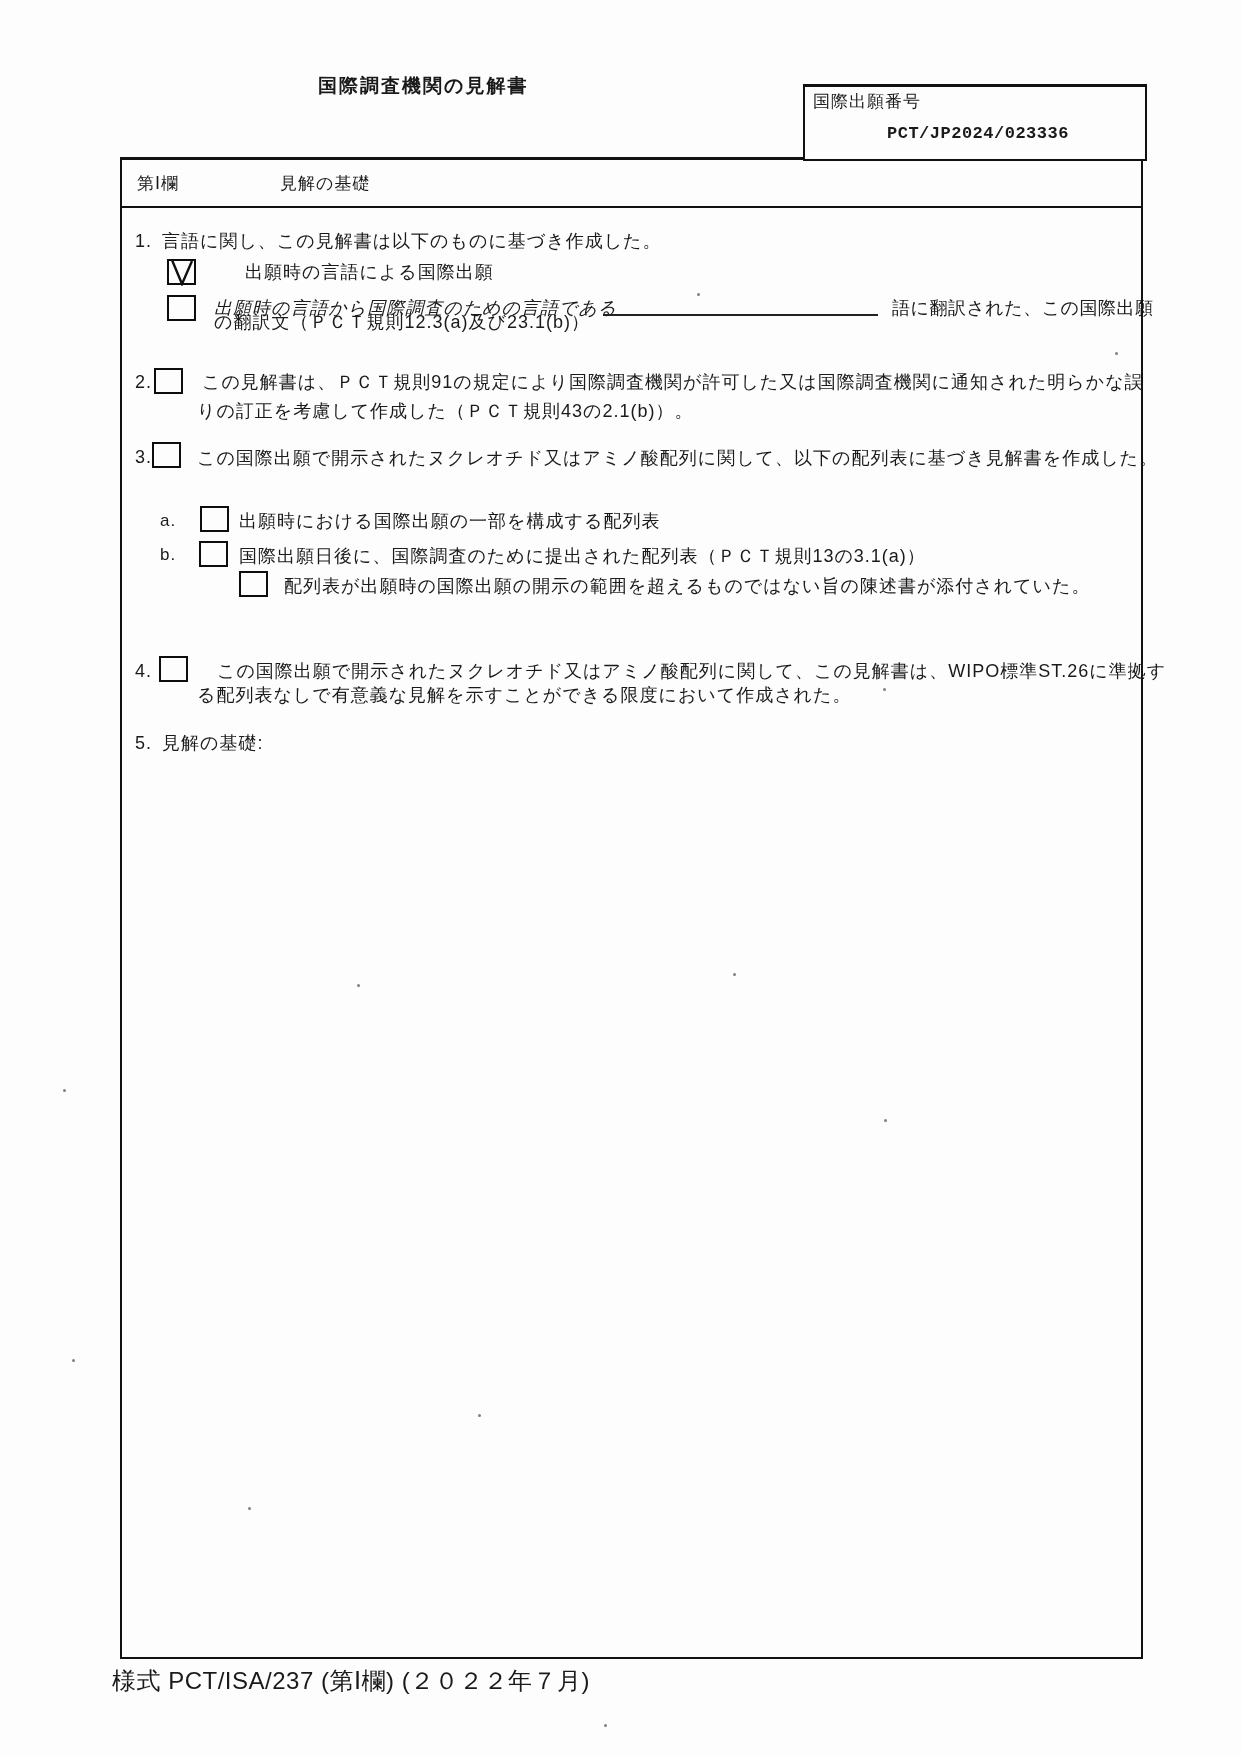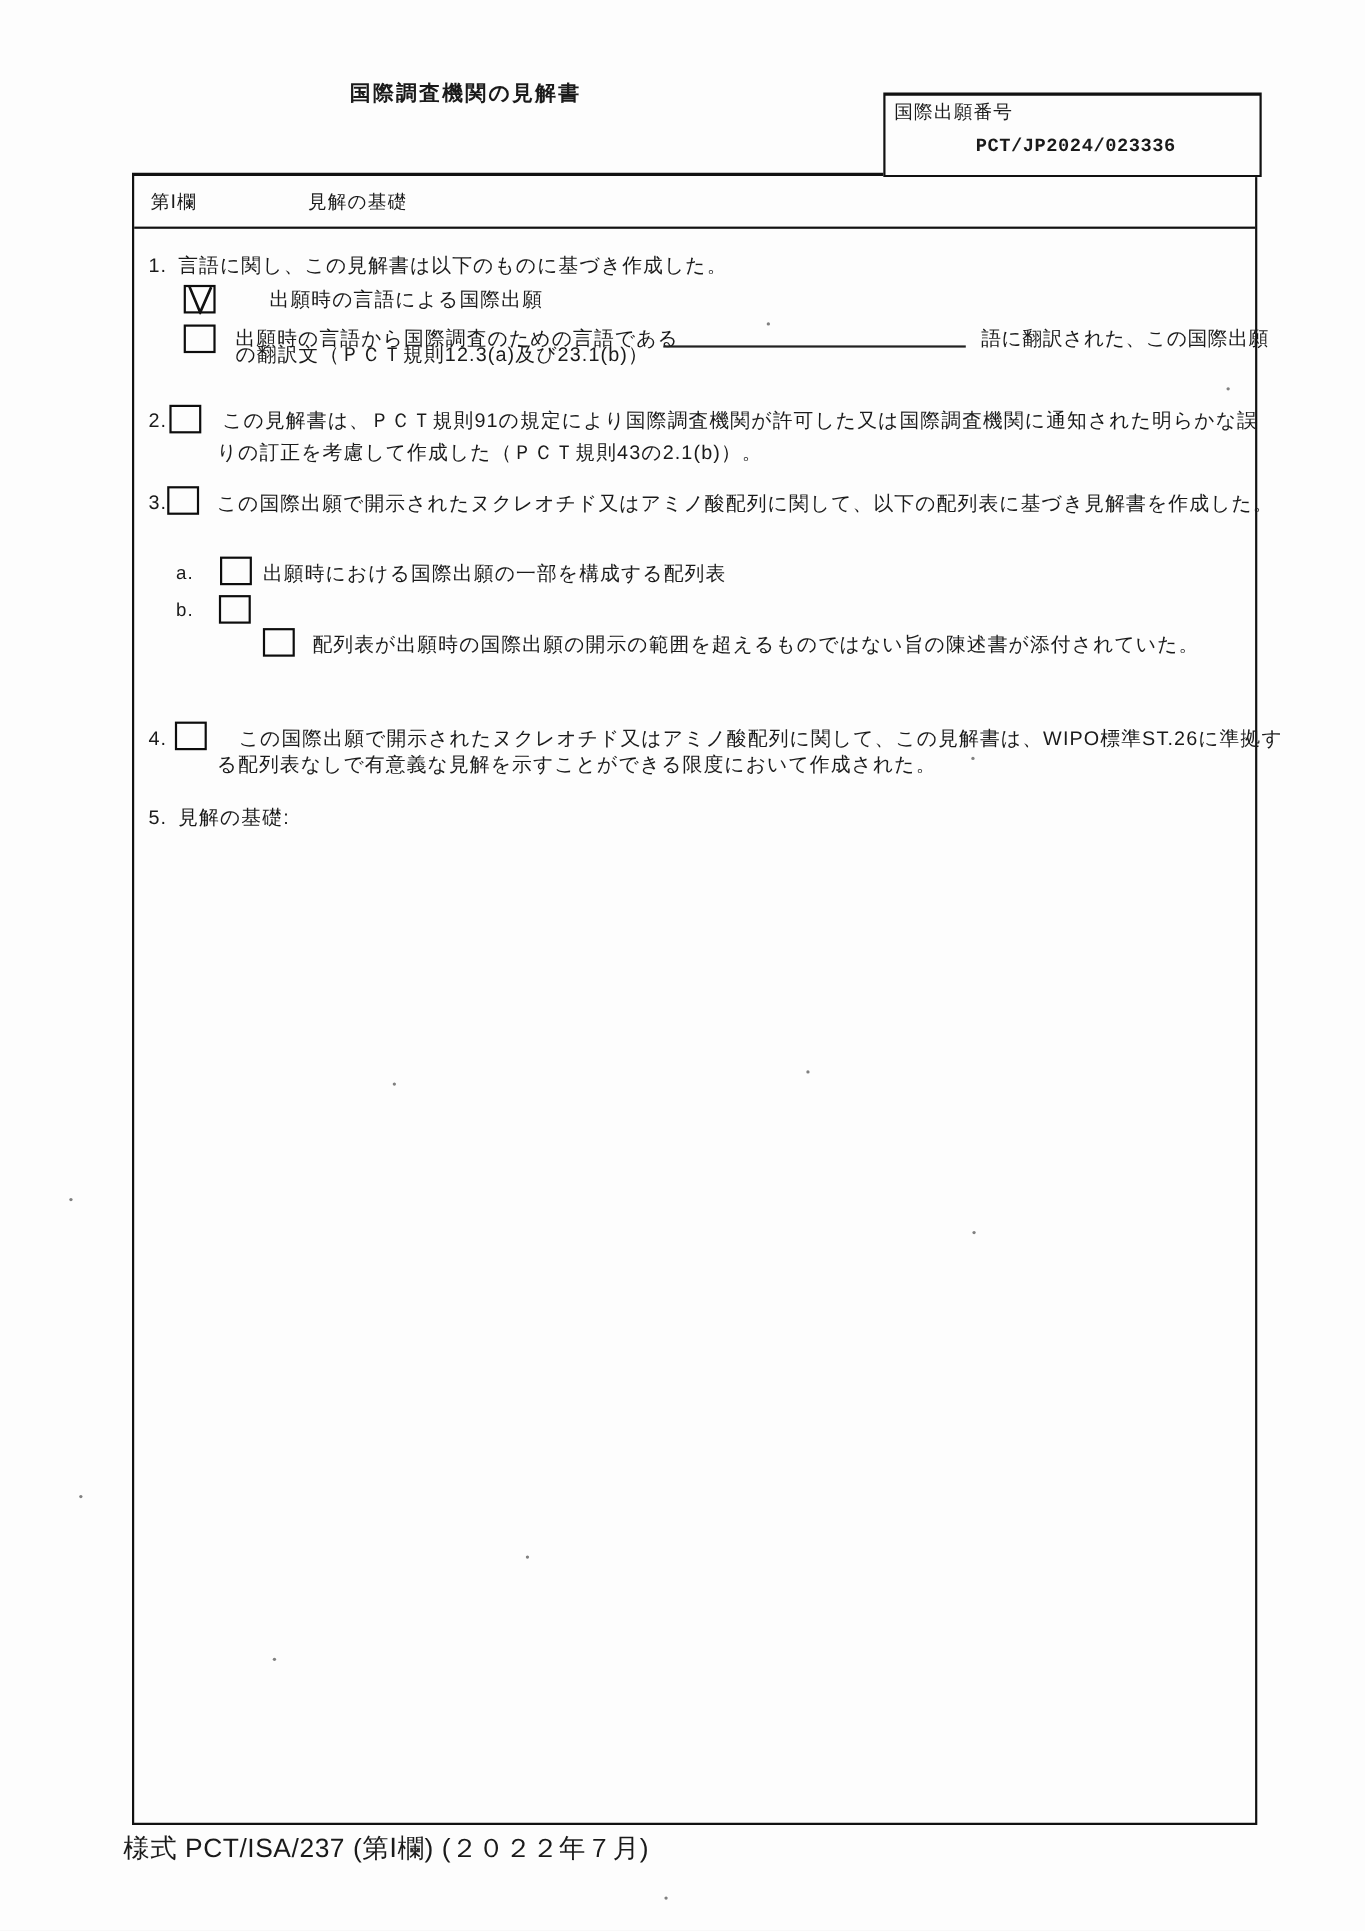--- a/index.html
+++ b/index.html
@@ -109,21 +109,21 @@
     <div class="checkbox checked" style="left:45px;top:99px;">
       <svg width="28" height="28" viewBox="0 0 28 28">
         <polyline points="4,2 14,26 24,3" fill="none" stroke="#111" stroke-width="2.4"></polyline>
       </svg>
     </div>
     <div class="txt" style="left:92px;top:101px;margin-left:31px;">出願時の言語による国際出願</div>
 
     <div class="checkbox" style="left:45px;top:135px;">
       
     </div>
-    <div class="txt" style="left:92px;top:137px;">出願時の言語から国際調査のための言語である</div>
+    <div class="txt" style="left:92px;top:137px;font-style:italic;">出願時の言語から国際調査のための言語である</div>
     <div class="blank-line" style="left:481px;top:137px;width:275px;height:17px;"></div>
     <div class="txt" style="left:770px;top:137px;letter-spacing:0.5px;">語に翻訳された、この国際出願</div>
     <div class="txt" style="left:92px;top:151px;">の翻訳文（ＰＣＴ規則12.3(a)及び23.1(b)）</div>
 
     <div class="txt" style="left:13px;top:211px;">2.</div>
     <div class="checkbox" style="left:32px;top:208px;">
       
     </div>
     <div class="txt" style="left:80px;top:211px;">この見解書は、ＰＣＴ規則91の規定により国際調査機関が許可した又は国際調査機関に通知された明らかな誤</div>
     <div class="txt" style="left:75px;top:240px;">りの訂正を考慮して作成した（ＰＣＴ規則43の2.1(b)）。</div>
@@ -137,20 +137,21 @@
     <div class="txt" style="left:38px;top:350px;font-size:17px;">a.</div>
     <div class="checkbox" style="left:78px;top:346px;">
       
     </div>
     <div class="txt" style="left:117px;top:350px;">出願時における国際出願の一部を構成する配列表</div>
 
     <div class="txt" style="left:38px;top:384px;font-size:17px;">b.</div>
     <div class="checkbox" style="left:77px;top:381px;">
       
     </div>
+    <div class="txt" style="left:117px;top:385px;">国際出願日後に、国際調査のために提出された配列表（ＰＣＴ規則13の3.1(a)）</div>
 
     <div class="checkbox" style="left:117px;top:411px;">
       
     </div>
     <div class="txt" style="left:162px;top:415px;">配列表が出願時の国際出願の開示の範囲を超えるものではない旨の陳述書が添付されていた。</div>
 
     <div class="txt" style="left:13px;top:500px;">4.</div>
     <div class="checkbox" style="left:37px;top:496px;">
       
     </div>

